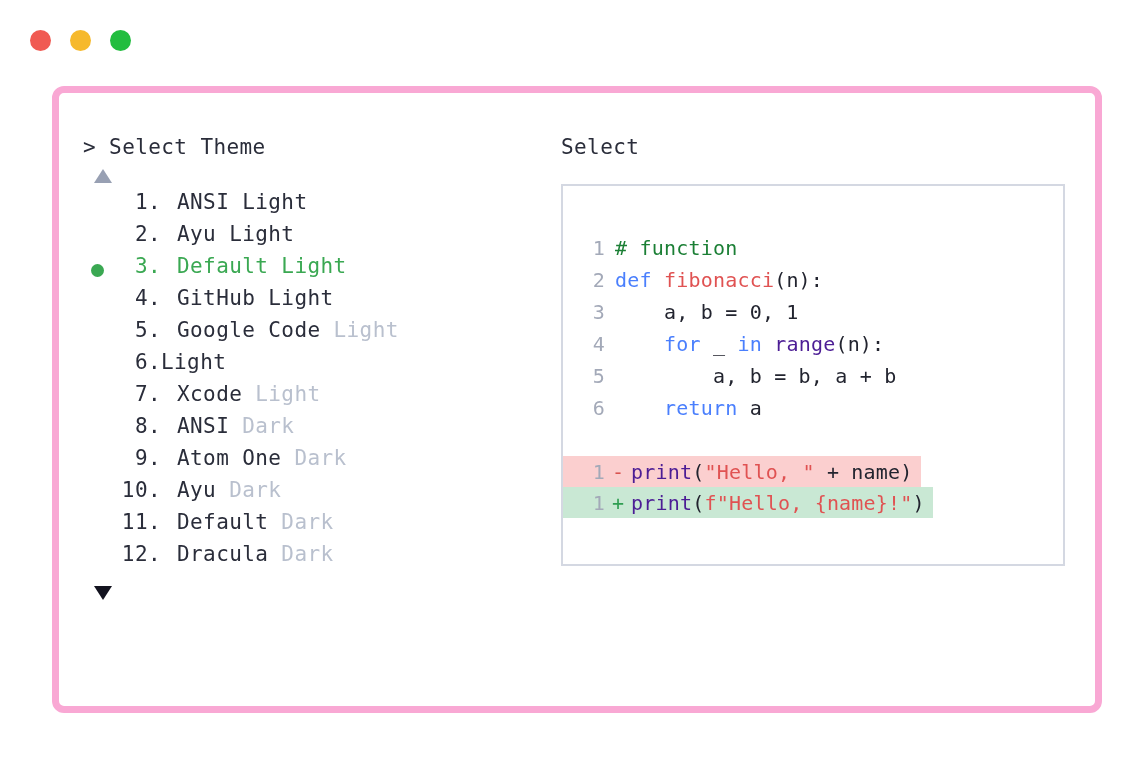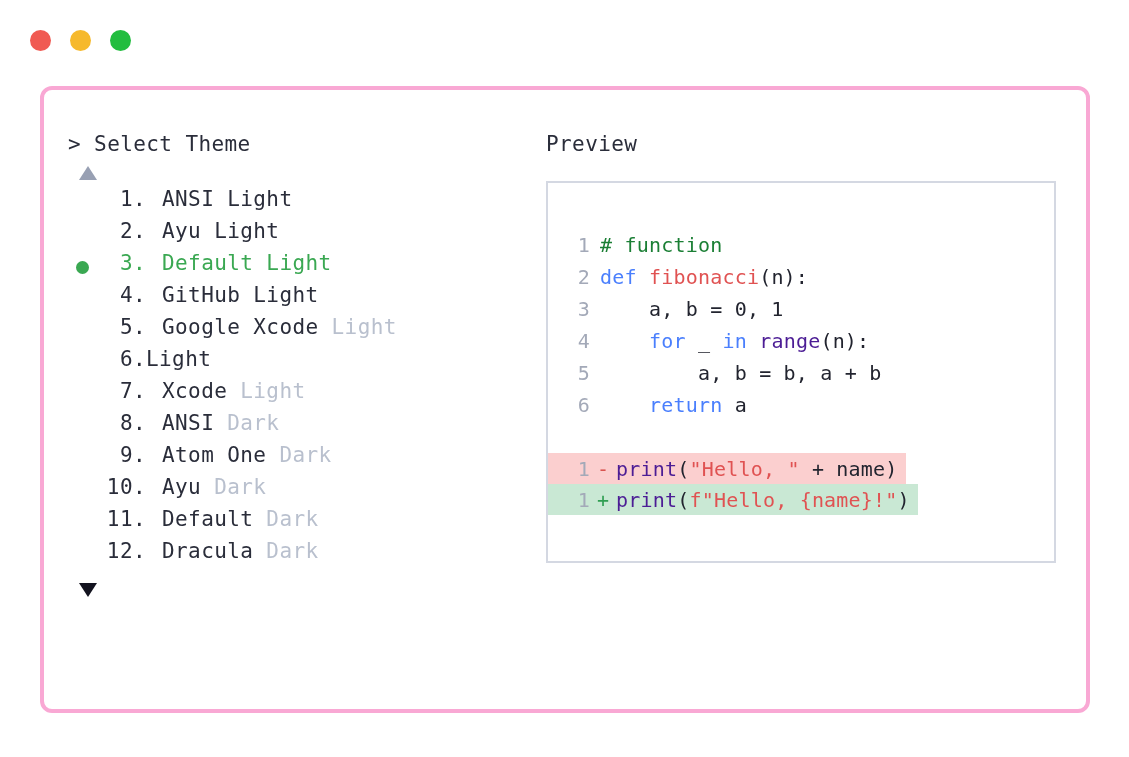--- a/index.html
+++ b/index.html
@@ -24,23 +24,23 @@
     align-items: center;
   }
   .dot { width: 21px; height: 21px; border-radius: 50%; }
   .dot.red    { background: #f05a52; }
   .dot.yellow { background: #f6b92c; }
   .dot.green  { background: #22bd3f; }
 
   
   .card {
     position: absolute;
-    left: 40px; top: 86px;
+    left: 52px; top: 86px;
     width: 1050px; height: 627px;
-    border: 4px solid #f9a8d4;
+    border: 7px solid #f9a8d4;
     border-radius: 12px;
     background: #ffffff;
   }
 
   .card-inner {
     position: absolute;
     left: 0; top: 0; right: 0; bottom: 0;
     padding: 44px 30px 26px 24px;
   }
 
@@ -191,37 +191,37 @@
 
           <div class="arrow-row">
             <span class="tri-up"></span>
           </div>
 
           <ul class="theme-list">
               <li class="theme-row"><span class="bullet-cell"></span><span class="idx">1.</span><span class="name">ANSI </span><span class="variant">Light</span></li>
               <li class="theme-row"><span class="bullet-cell"></span><span class="idx">2.</span><span class="name">Ayu </span><span class="variant">Light</span></li>
               <li class="theme-row selected"><span class="bullet-cell"><span class="bullet"></span></span><span class="idx">3.</span><span class="name">Default </span><span class="variant">Light</span></li>
               <li class="theme-row"><span class="bullet-cell"></span><span class="idx">4.</span><span class="name">GitHub </span><span class="variant">Light</span></li>
-              <li class="theme-row"><span class="bullet-cell"></span><span class="idx">5.</span><span class="name">Google Xcode </span><span class="variant muted">Light</span></li>
+              <li class="theme-row"><span class="bullet-cell"></span><span class="idx">5.</span><span class="name">Google Code </span><span class="variant muted">Light</span></li>
               <li class="theme-row"><span class="bullet-cell"></span><span class="idx">6.</span><span class="variant">Light</span></li>
               <li class="theme-row"><span class="bullet-cell"></span><span class="idx">7.</span><span class="name">Xcode </span><span class="variant muted">Light</span></li>
               <li class="theme-row"><span class="bullet-cell"></span><span class="idx">8.</span><span class="name">ANSI </span><span class="variant muted">Dark</span></li>
               <li class="theme-row"><span class="bullet-cell"></span><span class="idx">9.</span><span class="name">Atom One </span><span class="variant muted">Dark</span></li>
               <li class="theme-row"><span class="bullet-cell"></span><span class="idx">10.</span><span class="name">Ayu </span><span class="variant muted">Dark</span></li>
               <li class="theme-row"><span class="bullet-cell"></span><span class="idx">11.</span><span class="name">Default </span><span class="variant muted">Dark</span></li>
               <li class="theme-row"><span class="bullet-cell"></span><span class="idx">12.</span><span class="name">Dracula </span><span class="variant muted">Dark</span></li>
             </ul>
 
           <div class="arrow-row down">
             <span class="tri-down"></span>
           </div>
         </div>
 
         <div class="col-right">
-          <div class="preview-label">Preview</div>
+          <div class="preview-label">Select</div>
           <div class="code-panel">
             <div class="code"><div class="code-line"><span class="ln">1</span><span class="src"><span class="c-comment"># function</span></span></div><div class="code-line"><span class="ln">2</span><span class="src"><span class="c-keyword">def </span><span class="c-func">fibonacci</span><span class="c-plain">(n):</span></span></div><div class="code-line"><span class="ln">3</span><span class="src"><span class="c-plain">    a, b = 0, 1</span></span></div><div class="code-line"><span class="ln">4</span><span class="src"><span class="c-plain">    </span><span class="c-keyword">for</span><span class="c-plain"> _ </span><span class="c-keyword">in</span><span class="c-plain"> </span><span class="c-builtin">range</span><span class="c-plain">(n):</span></span></div><div class="code-line"><span class="ln">5</span><span class="src"><span class="c-plain">        a, b = b, a + b</span></span></div><div class="code-line"><span class="ln">6</span><span class="src"><span class="c-plain">    </span><span class="c-keyword">return</span><span class="c-plain"> a</span></span></div></div>
             <div class="gap"></div>
             <div class="code"><div class="diff-line del" style="background: rgb(251, 207, 207);"><span class="ln">1</span><span class="sign minus">-</span><span class="diff-src"><span class="c-builtin">print</span><span class="c-plain">(</span><span class="c-string">"Hello, "</span><span class="c-plain"> + name)</span></span></div><div class="diff-line add" style="background: rgb(201, 232, 212);"><span class="ln">1</span><span class="sign plus">+</span><span class="diff-src"><span class="c-builtin">print</span><span class="c-plain">(</span><span class="c-string">f"Hello, {name}!"</span><span class="c-plain">)</span></span></div></div>
           </div>
         </div>
 
       </div>
 
 

